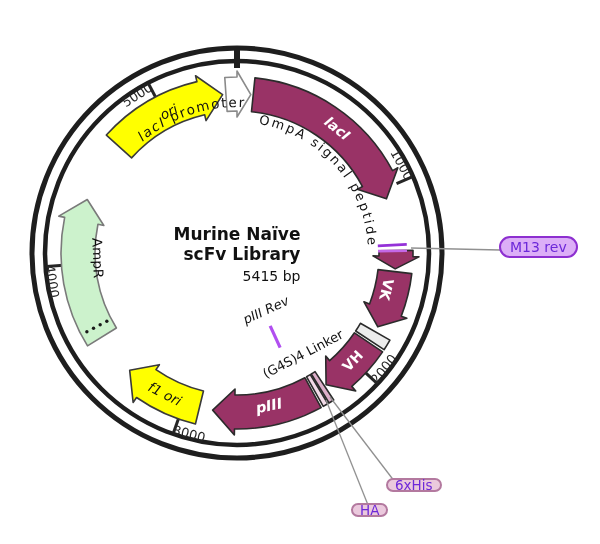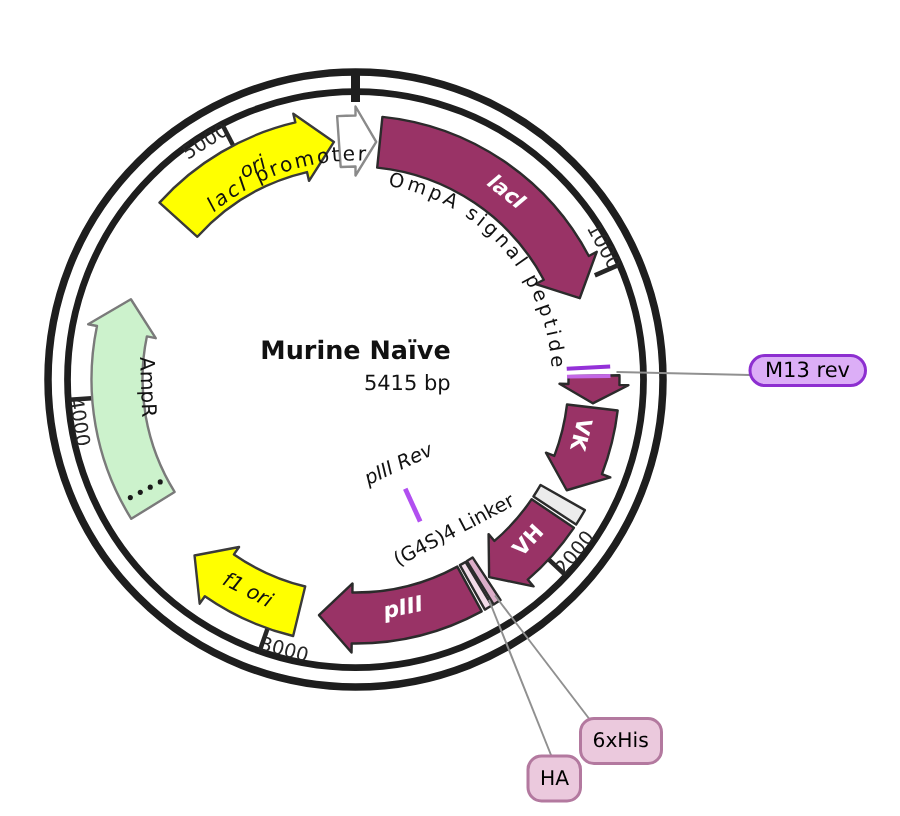--- a/index.html
+++ b/index.html
@@ -3,24 +3,24 @@
 <meta charset="utf-8">
 <style>
   html,body{margin:0;padding:0;background:#ffffff;}
   .stage{position:relative;width:600px;height:544px;background:#ffffff;overflow:hidden;
          font-family:"DejaVu Sans",sans-serif;}
   svg{position:absolute;left:0;top:0;}
   .title{position:absolute;left:237px;top:224px;transform:translateX(-50%);
          text-align:right;color:#111;white-space:nowrap;}
   .title .t1{font-size:17px;font-weight:bold;line-height:20px;}
   .title .t2{font-size:14px;font-weight:normal;line-height:20px;margin-top:2px;}
-  .pill{position:absolute;white-space:nowrap;color:#000000;box-sizing:border-box;
+  .pill{position:absolute;white-space:nowrap;color:#6d28d9;box-sizing:border-box;
         display:flex;align-items:center;justify-content:center;text-align:center;}
   .pill-m13{font-size:14px;padding:1px 9px;border-radius:13px;border:2.5px solid #8d2fd0;background:#dcaef7;}
-  .pill-pink{font-size:13.5px;padding:0 7px;border-radius:10px;border:2px solid #b3799f;background:#ebc9dd;height:32px;}
+  .pill-pink{font-size:13.5px;padding:0 7px;border-radius:10px;border:2px solid #b3799f;background:#ebc9dd;height:14px;}
 </style>
 </head>
 <body>
 
 <div class="stage">
   <svg id="map" width="600" height="544" viewBox="0 0 600 544">
     <defs id="defs">
         <path id="curve-0" d="M 135.58 147.98 A 146 146 0 0 1 254.79 108.09" fill="none"></path>
         <path id="curve-1" d="M 252.96 122.98 A 131 131 0 0 1 368.00 253.00" fill="none"></path>
       </defs>
@@ -79,19 +79,20 @@
         <text transform="translate(98.09,258.04) rotate(87.92)" text-anchor="middle" dominant-baseline="central" font-size="13.5" fill="#111111" font-weight="normal" font-style="normal">AmpR</text>
         <text font-size="13.5" fill="#111111" letter-spacing="1.6"><textPath href="#curve-0" xlink:href="#curve-0" startOffset="50%" text-anchor="middle"><tspan font-style="italic">lacI</tspan><tspan> promoter</tspan></textPath></text>
         <text font-size="13" fill="#111111" letter-spacing="2.2"><textPath href="#curve-1" xlink:href="#curve-1" startOffset="50%" text-anchor="middle">OmpA signal peptide</textPath></text>
         <text transform="translate(303,354) rotate(-27.7)" text-anchor="middle" dominant-baseline="central" font-size="13" fill="#111111" font-style="normal">(G4S)4 Linker</text>
         <text transform="translate(266,310) rotate(-25)" text-anchor="middle" dominant-baseline="central" font-size="13" fill="#111111" font-style="italic">pIII Rev</text>
       </g>
   </svg>
 
   <div class="title">
     <div class="t1">Murine Naïve</div>
+    <div class="t1">scFv Library</div>
     <div class="t2">5415 bp</div>
   </div>
 
   <div class="pill pill-m13" id="pill-m13-rev" style="left: 499px; top: 236px;">M13 rev</div>
   <div class="pill pill-pink" id="pill-6xhis" style="left: 386px; top: 478px;">6xHis</div>
   <div class="pill pill-ha pill-pink" id="pill-ha" style="left: 351px; top: 503px;">HA</div>
 </div>
 
 </body></html>

